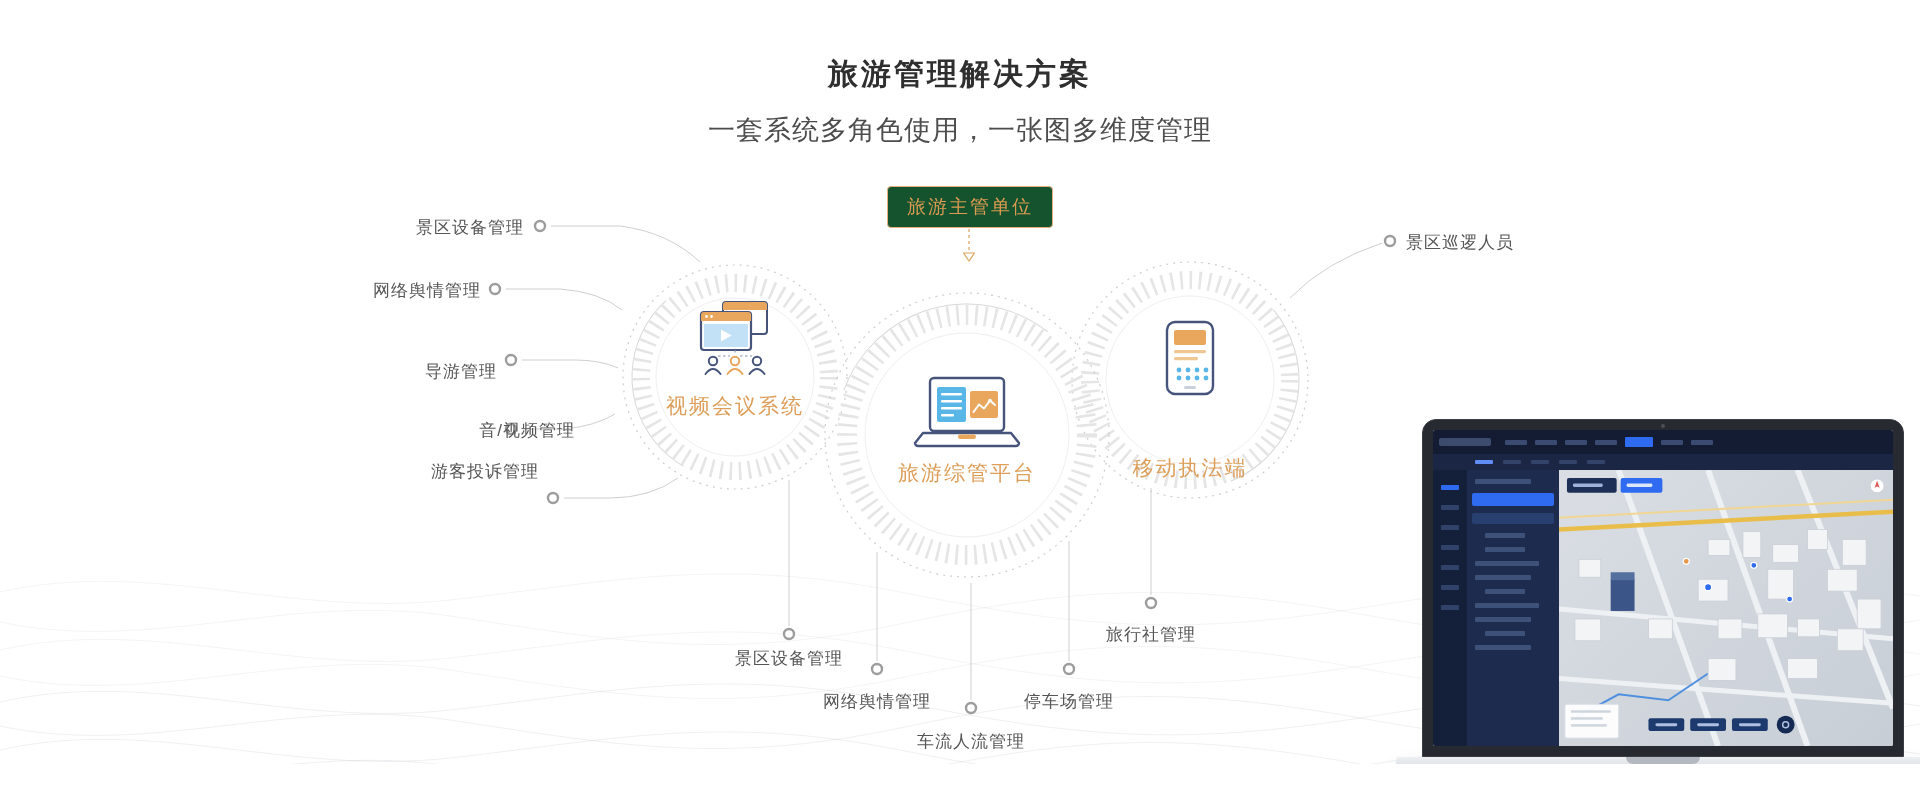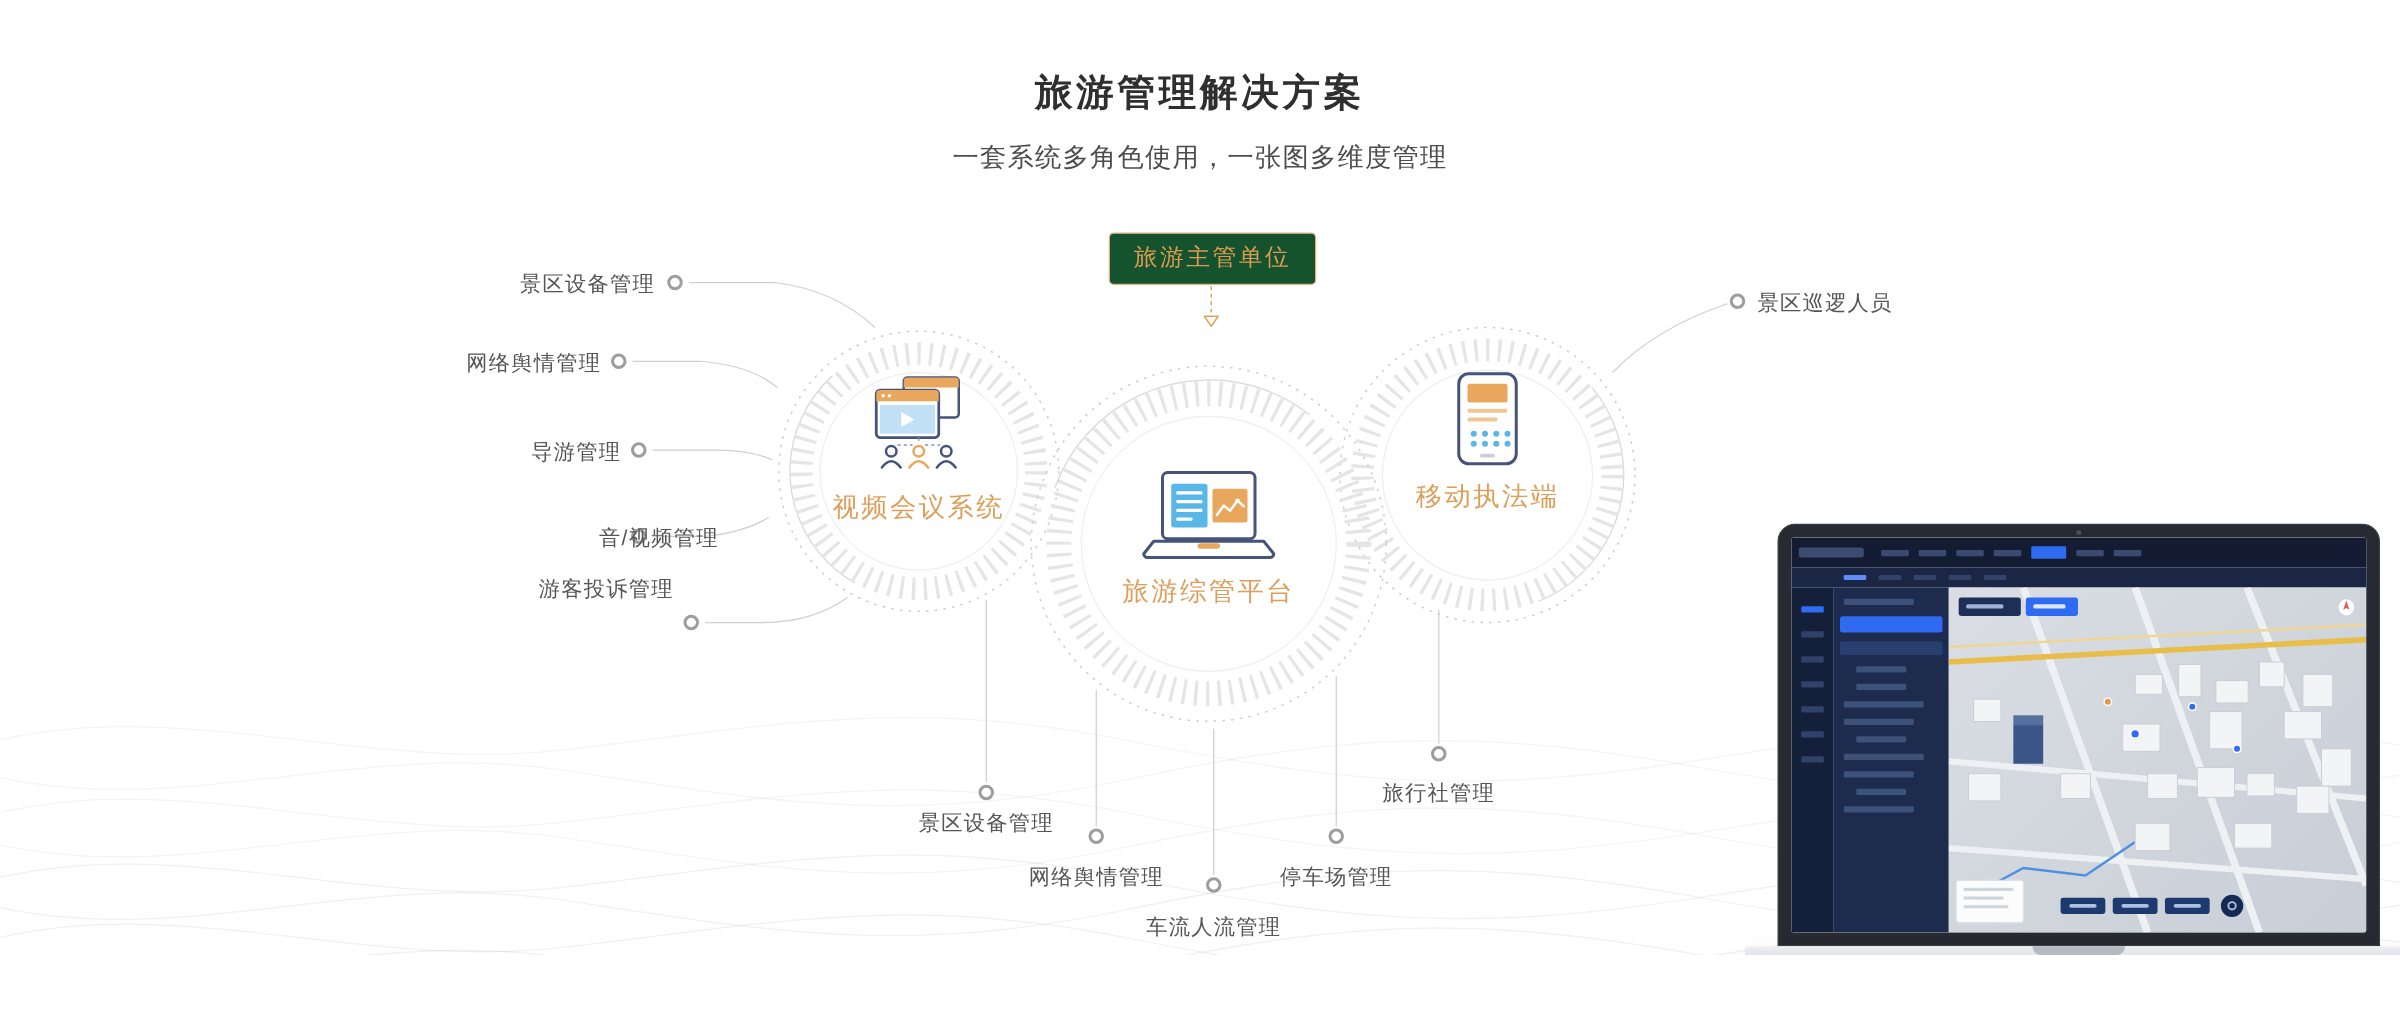--- a/index.html
+++ b/index.html
@@ -4,45 +4,45 @@
 <style>
   html,body{margin:0;padding:0;background:#fff;}
   .canvas{
     position:relative;width:1920px;height:764px;background:#ffffff;overflow:hidden;
     font-family:"Liberation Sans", sans-serif;color:#333;
   }
   
   .title{position:absolute;top:54px;left:0;width:100%;margin:0;text-align:center;
     font-size:30px;font-weight:700;color:#2f2f2f;letter-spacing:3px;}
   .subtitle{position:absolute;top:112px;left:0;width:100%;margin:0;text-align:center;
-    font-size:21px;font-weight:400;color:#4d4d4d;letter-spacing:1px;}
+    font-size:27px;font-weight:400;color:#4d4d4d;letter-spacing:1px;}
   
   .authority-box{position:absolute;left:887px;top:186px;width:164px;height:40px;
     border:1px solid #e6b07c;border-radius:4px;color:#dc9b52;font-size:19px;
     line-height:40px;text-align:center;letter-spacing:2px;background:#14532d;z-index:2;}
   
   .overlay{position:absolute;left:0;top:0;z-index:1;}
   .overlay .dotring{fill:none;stroke:#cdcdcd;stroke-width:1.2;stroke-dasharray:2 5;}
   .overlay .tickring{fill:none;stroke:#e5e5e5;stroke-dasharray:2.6 6.8;}
   .overlay .innerdisc{fill:#ffffff;stroke:#efefef;stroke-width:1;}
   .overlay .arc{fill:none;stroke:#d8d8d8;stroke-width:1;stroke-dasharray:30 70;}
   .overlay .cline{fill:none;stroke:#cfcfcf;stroke-width:1;}
   .overlay .dot{fill:#ffffff;stroke:#9d9d9d;stroke-width:2.4;}
   .overlay .dashv{stroke:#e0a35e;stroke-width:1.2;stroke-dasharray:3 3;}
   
   .node{position:absolute;width:200px;display:flex;flex-direction:column;align-items:center;z-index:2;}
   .node-left{left:635px;top:299px;}
   .node-center{left:867px;top:376px;}
-  .node-right{left:1090px;top:296px;}
+  .node-right{left:1090px;top:319px;gap:48px;}
   .node-label{margin-top:9px;font-size:21px;color:#dd9e5a;letter-spacing:2px;white-space:nowrap;}
   
   .side-label{position:absolute;font-size:17px;color:#555;letter-spacing:1px;white-space:nowrap;z-index:2;}
   .lab-l1{right:1396px;top:216px;}
   .lab-l2{right:1439px;top:279px;}
-  .lab-l3{right:1423px;top:350px;}
+  .lab-l3{right:1423px;top:360px;}
   .lab-l4{right:1345px;top:419px;margin-left:20px;}
   .lab-l5{right:1381px;top:460px;}
   .lab-r1{left:1406px;top:231px;}
   .lab-b{transform:translateX(-50%);}
   .lab-b1{left:789px;top:647px;}
   .lab-b2{left:877px;top:690px;}
   .lab-b3{left:971px;top:730px;}
   .lab-b4{left:1069px;top:690px;}
   .lab-b5{left:1151px;top:623px;}
   

